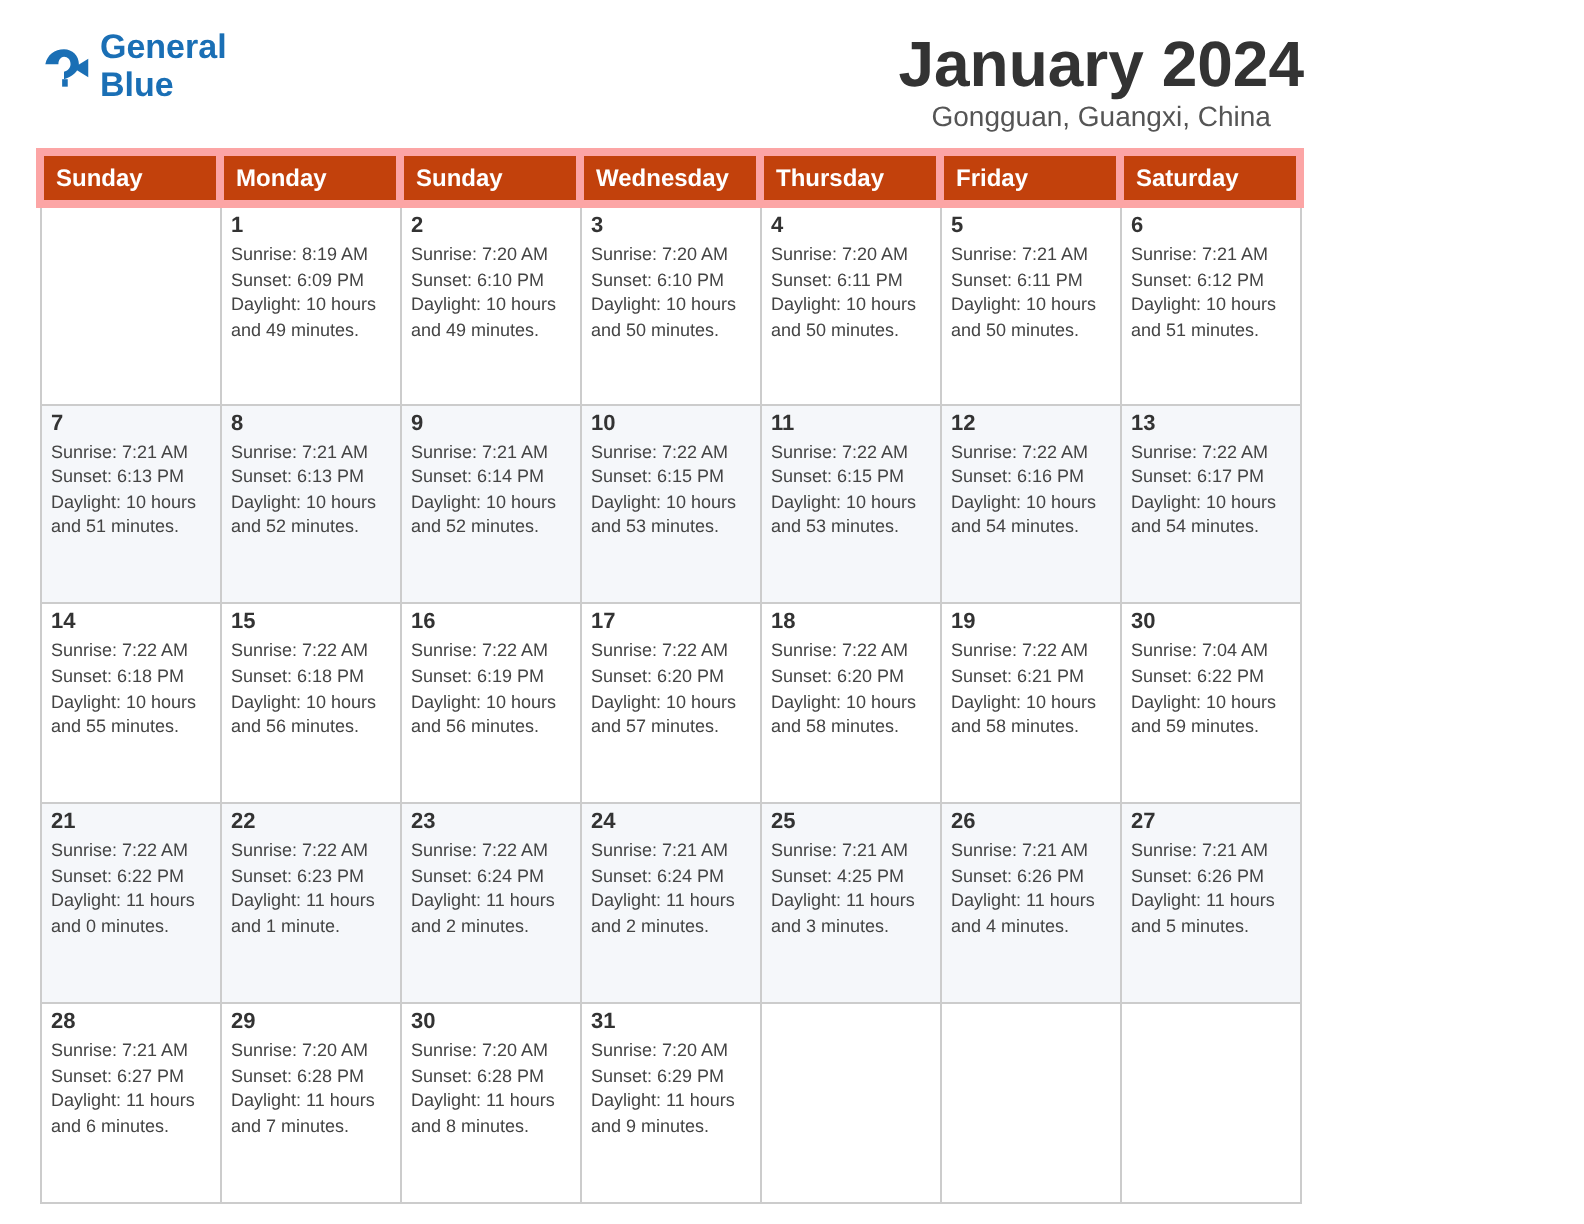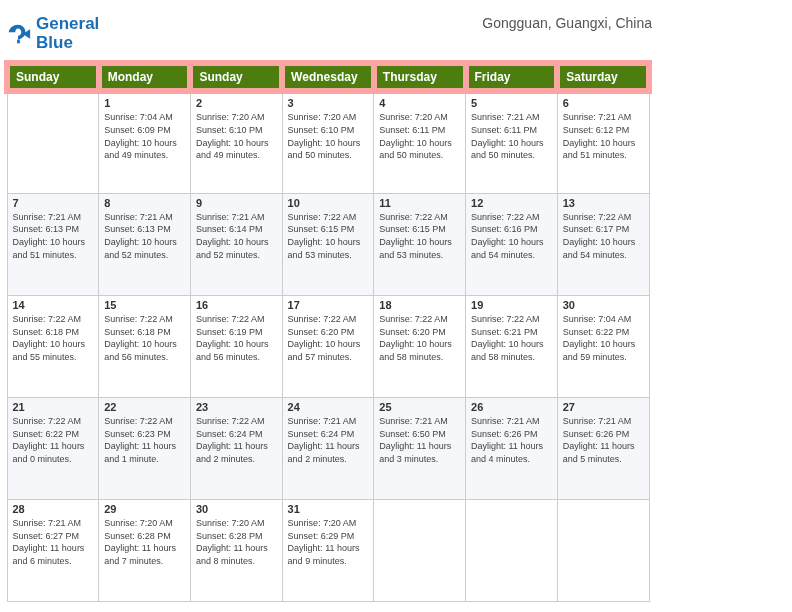--- a/index.html
+++ b/index.html
@@ -6,21 +6,21 @@
     body {
       font-family: Arial, sans-serif;
       background: #fff;
       width: 792px;
       height: 612px;
       overflow: hidden;
     }
     .page {
       width: 672px;
       height: 612px;
-      padding: 15px 20px 10px 4px;
+      padding: 15px 20px 10px 18px;
       display: flex;
       flex-direction: column;
     }
     .header {
       display: flex;
       justify-content: space-between;
       align-items: flex-start;
       margin-bottom: 8px;
     }
     .logo {
@@ -46,27 +46,27 @@
       color: #555;
       text-align: center;
     }
     .calendar-table {
       width: 100%;
       border-collapse: collapse;
       flex: 1;
       table-layout: fixed;
     }
     .calendar-table th {
-      background-color: #4d7c0f;
+      background-color: #c2410c;
       color: white;
       text-align: left;
       padding: 4px 6px;
       font-size: 12px;
       font-weight: bold;
-      border: 6px solid #fca5a5;
+      border: 4px solid #fca5a5;
     }
     .calendar-table td {
       border: 1px solid #ccc;
       vertical-align: top;
       padding: 3px 5px;
       font-size: 9.5px;
       color: #333;
       background: #fff;
       height: 88px;
     }
@@ -98,20 +98,21 @@
         <path d="M15 5 C10 5 6 8 5 13 L12 13 C12 10.5 13.5 9 15 9 C17 9 18.5 10.5 18.5 13 C18.5 15 17 16.5 15 17 L15 21 C19 20 23 17 23 13 C23 8.5 19.5 5 15 5 Z" fill="#1a6fb5"></path>
         <path d="M14 21 L14 25 L17 25 L17 21 Z" fill="#1a6fb5"></path>
         <polygon points="20,15 28,10 28,20" fill="#1a6fb5"></polygon>
       </svg>
       <div>
         <div style="font-size:17px;font-weight:bold;color:#1a6fb5;line-height:1.1;">General</div>
         <div style="font-size:17px;font-weight:bold;color:#1a6fb5;line-height:1.1;">Blue</div>
       </div>
     </div>
     <div class="title-area">
+      <div class="month-title">January 2024</div>
       <div class="subtitle">Gongguan, Guangxi, China</div>
     </div>
   </div>
 
   <table class="calendar-table">
     <thead>
       <tr>
         <th>Sunday</th>
         <th>Monday</th>
         <th>Sunday</th>
@@ -119,21 +120,21 @@
         <th>Thursday</th>
         <th>Friday</th>
         <th>Saturday</th>
       </tr>
     </thead>
     <tbody id="calendar-body">
     <tr>
           <td class="empty-cell"></td>
           <td>
             <div class="day-number">1</div>
-            <div class="day-info">Sunrise: 7:04 AM
+            <div class="day-info">Sunrise: 8:19 AM
 Sunset: 6:09 PM
 Daylight: 10 hours
 and 49 minutes.</div>
           </td>
           <td>
             <div class="day-number">2</div>
             <div class="day-info">Sunrise: 7:20 AM
 Sunset: 6:10 PM
 Daylight: 10 hours
 and 49 minutes.</div>
@@ -294,21 +295,21 @@
           <td>
             <div class="day-number">24</div>
             <div class="day-info">Sunrise: 7:21 AM
 Sunset: 6:24 PM
 Daylight: 11 hours
 and 2 minutes.</div>
           </td>
           <td>
             <div class="day-number">25</div>
             <div class="day-info">Sunrise: 7:21 AM
-Sunset: 6:50 PM
+Sunset: 4:25 PM
 Daylight: 11 hours
 and 3 minutes.</div>
           </td>
           <td>
             <div class="day-number">26</div>
             <div class="day-info">Sunrise: 7:21 AM
 Sunset: 6:26 PM
 Daylight: 11 hours
 and 4 minutes.</div>
           </td>

